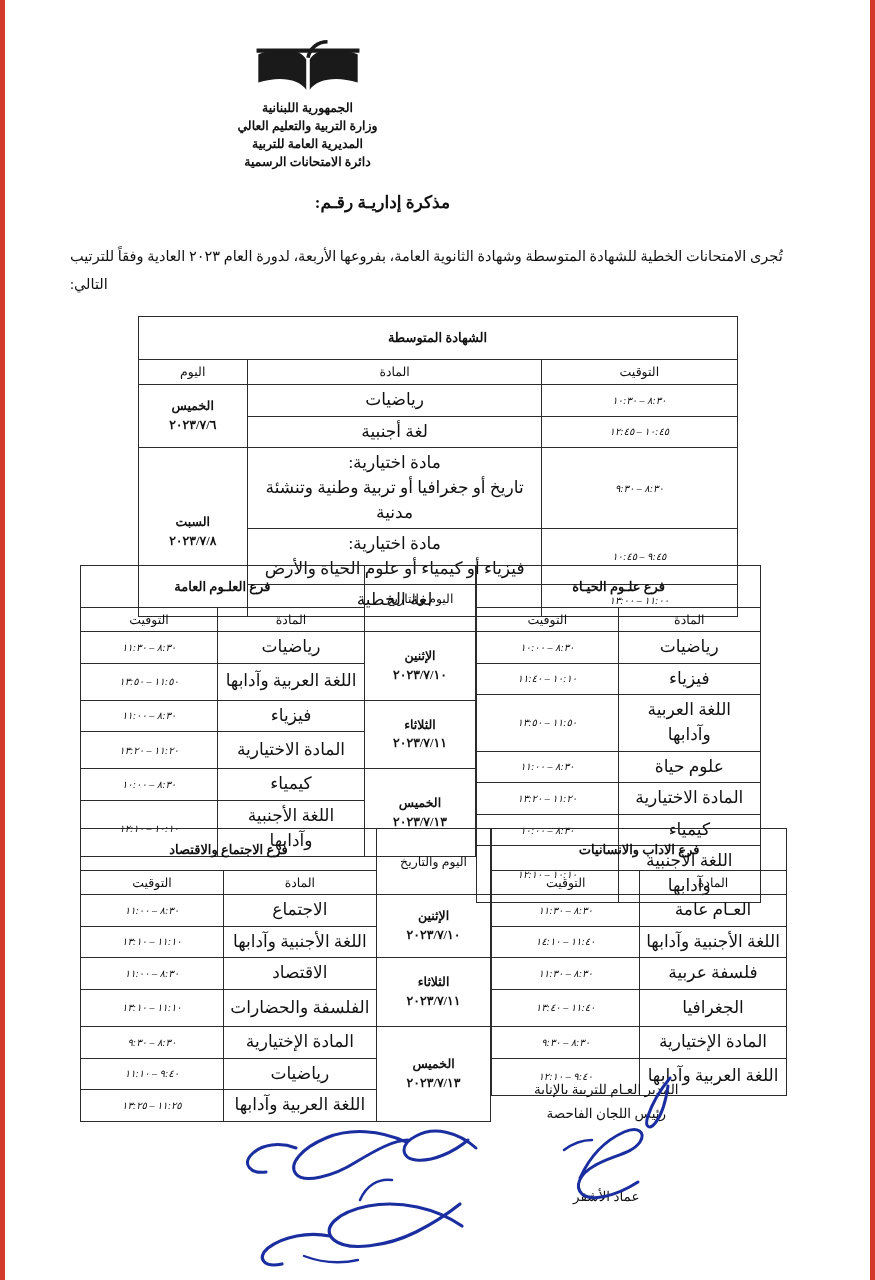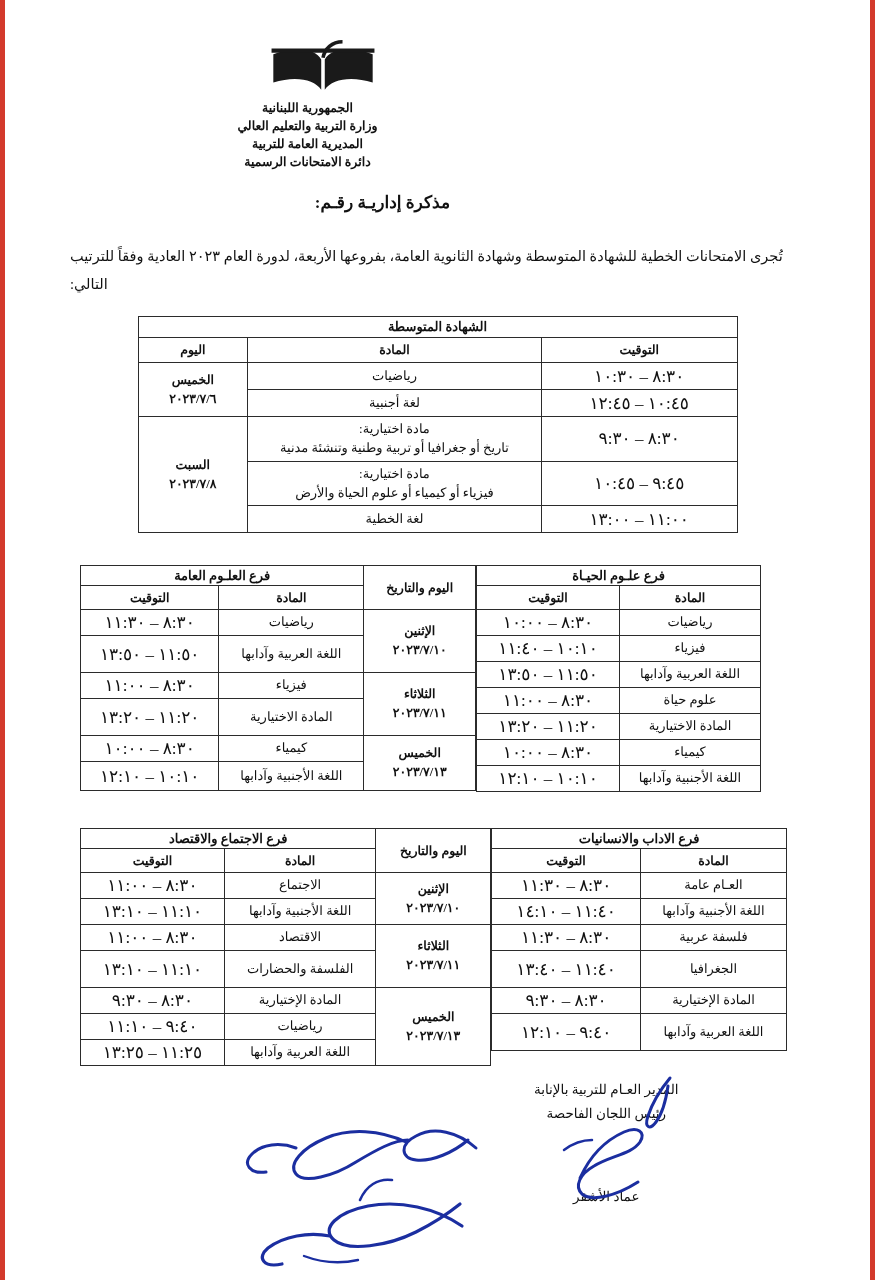--- a/index.html
+++ b/index.html
@@ -28,25 +28,25 @@
   .memo-title span{display:inline-block;transform:translateX(-55px);}
 
   .intro{
     position:absolute;top:243px;right:70px;left:70px;
     font-size:14.5px;line-height:1.9;text-align:left;
   }
 
   
   table{border-collapse:collapse;}
   td,th{border:1px solid #2b2b2b;padding:1px 4px;font-size:12.5px;text-align:center;vertical-align:middle;font-weight:normal;}
-  .tbl-title{font-weight:bold;font-size:13px;padding:0 4px;}
-  .col-head{font-weight:bold;font-size:12.5px;padding:2px 4px;}
+  .tbl-title{font-weight:bold;font-size:13px;padding:11px 4px;}
+  .col-head{font-weight:normal;font-size:12.5px;padding:2px 4px;}
   .day-cell{font-weight:bold;font-size:12.5px;line-height:1.5;}
-  .subject{font-size:13px;line-height:1.45;padding:3px 6px;}
-  .time{font-size:17px;letter-spacing:0.5px;}
+  .subject{font-size:17px;line-height:1.45;padding:3px 6px;}
+  .time{font-size:10px;letter-spacing:0.5px;font-style:italic;}
 
   
   .t1-wrap{position:absolute;top:316px;left:0;right:0;display:flex;justify-content:center;}
   .t1{width:600px;}
   .t1 td{height:20px;}
 
   
   .row2{position:absolute;top:565px;left:80px;right:80px;display:flex;flex-direction:row-reverse;justify-content:flex-start;align-items:flex-start;}
   .row3{position:absolute;top:828px;left:80px;right:80px;display:flex;flex-direction:row-reverse;justify-content:flex-start;align-items:flex-start;}
   .tblock{border-collapse:collapse;}
@@ -69,21 +69,21 @@
 </style>
 </head>
 <body>
 
 <div class="page">
 
   <div class="redline left"></div>
   <div class="redline right"></div>
 
   <div class="header">
-    <div style="transform:translateX(-130px);display:flex;flex-direction:column;">
+    <div style="transform:translateX(-130px);display:flex;flex-direction:column;align-items:center;">
       <span class="logo">
         <svg viewBox="0 0 120 62" width="110" height="55">
           <path d="M4 16 C30 6, 52 10, 58 22 L58 56 C50 44, 28 40, 4 48 Z" fill="#1a1a1a"></path>
           <path d="M116 16 C90 6, 68 10, 62 22 L62 56 C70 44, 92 40, 116 48 Z" fill="#1a1a1a"></path>
           <path d="M2 12 L118 12" stroke="#1a1a1a" stroke-width="5" fill="none"></path>
           <path d="M60 20 C62 10, 70 2, 82 2" stroke="#1a1a1a" stroke-width="4" fill="none"></path>
         </svg>
       </span>
       <div class="header-lines">
         <div>الجمهورية اللبنانية</div>

